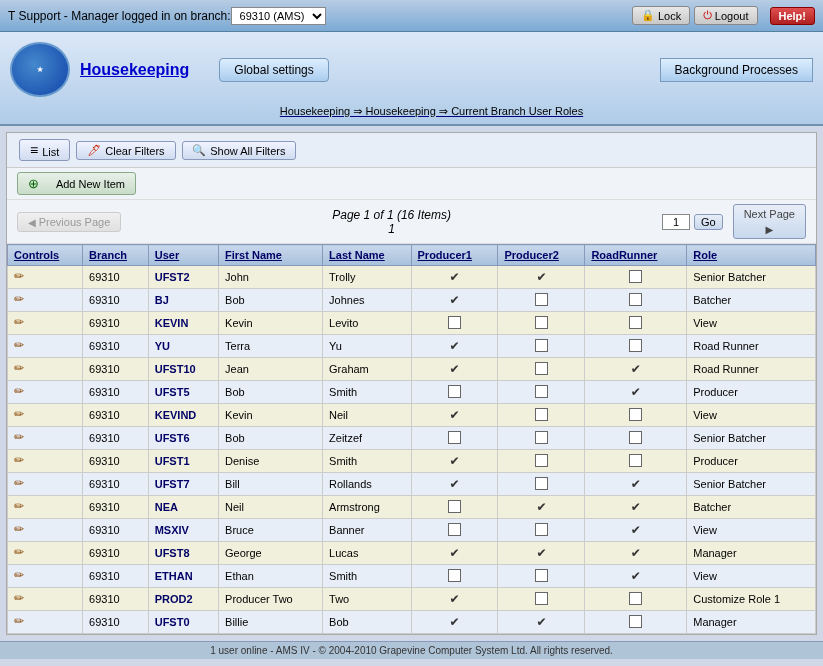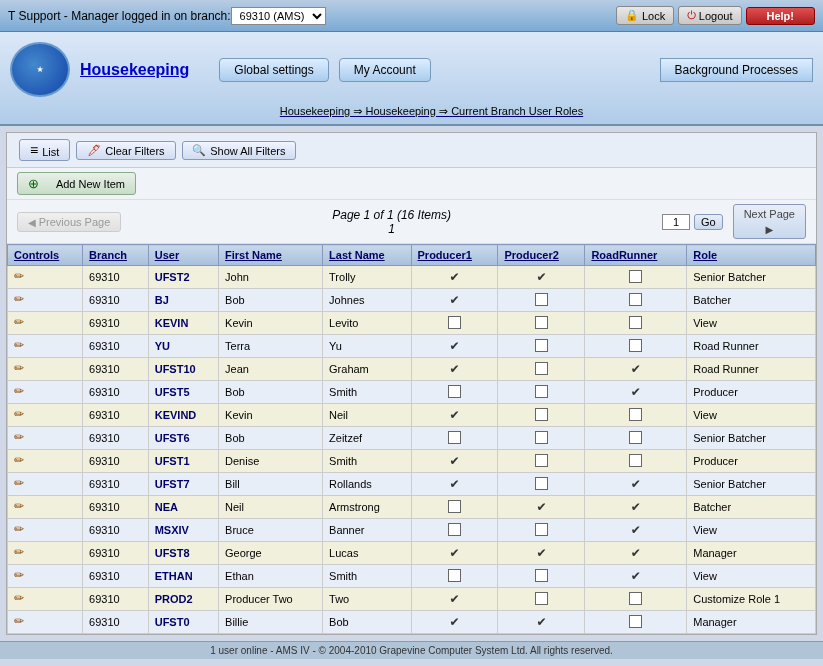--- a/index.html
+++ b/index.html
@@ -5,21 +5,21 @@
     * { box-sizing: border-box; margin: 0; padding: 0; }
     body { font-family: Arial, sans-serif; font-size: 12px; background: #d0d8e8; width: 823px; height: 666px; overflow: hidden; }
 
     
     #topbar { background: linear-gradient(to bottom, #b8cce4, #7baad4); height: 32px; display: flex; align-items: center; padding: 0 8px; border-bottom: 1px solid #5580a0; }
     #branch-select { font-size: 11px; padding: 1px 4px; background: #fff; border: 1px solid #888; }
     #topbar-right { margin-left: auto; display: flex; align-items: center; gap: 4px; }
     .topbar-btn { background: linear-gradient(to bottom, #e8e8e8, #c8c8c8); border: 1px solid #888; border-radius: 3px; padding: 2px 8px; font-size: 11px; cursor: pointer; display: flex; align-items: center; gap: 3px; }
     .lock-icon::before { content: '🔒'; font-size: 11px; }
     .logout-icon::before { content: '⏻'; font-size: 11px; color: #c00; }
-    .help-btn { background: linear-gradient(to bottom, #e05050, #b02020); color: #fff; border-radius: 3px; padding: 2px 20px; font-size: 11px; font-weight: bold; border: 1px solid #800; cursor: pointer; }
+    .help-btn { background: linear-gradient(to bottom, #e05050, #b02020); color: #fff; border-radius: 3px; padding: 2px 8px; font-size: 11px; font-weight: bold; border: 1px solid #800; cursor: pointer; margin-left: 8px; }
 
     
     #header { background: linear-gradient(to bottom, #dce8f8, #b0cce8); border-bottom: 2px solid #7090b0; padding: 6px 0 0 0; }
     #header-nav { display: flex; align-items: center; padding: 4px 10px; }
     #logo { width: 60px; height: 55px; background: radial-gradient(circle at 40% 40%, #4488cc, #1144aa); border-radius: 50%; border: 2px solid #6699cc; display: flex; align-items: center; justify-content: center; margin-right: 10px; flex-shrink: 0; }
     #logo-inner { color: #fff; font-size: 8px; text-align: center; }
     #housekeeping-title { font-size: 16px; font-weight: bold; color: #0000cc; text-decoration: underline; margin-right: 30px; }
     .nav-btn { background: linear-gradient(to bottom, #ddeeff, #aaccee); border: 1px solid #7799bb; border-radius: 4px; padding: 4px 14px; font-size: 12px; cursor: pointer; color: #000; text-decoration: none; }
     #nav-buttons { display: flex; gap: 10px; align-items: center; }
     #bg-processes-btn { background: linear-gradient(to bottom, #ddeeff, #aaccee); border: 1px solid #7799bb; border-radius: 0; padding: 4px 14px; font-size: 12px; cursor: pointer; margin-left: auto; }
@@ -87,21 +87,20 @@
 </div>
 
 <div id="header">
   <div id="header-nav">
     <div id="logo">
       <div id="logo-inner">★</div>
     </div>
     <span id="housekeeping-title">Housekeeping</span>
     <div id="nav-buttons">
       <button class="nav-btn">Global settings</button>
-      <button class="nav-btn">My Account</button>
     </div>
     <button id="bg-processes-btn" class="nav-btn" style="margin-left:auto;">Background Processes</button>
   </div>
   <div id="breadcrumb">
     <span>Housekeeping ⇒ Housekeeping ⇒ Current Branch User Roles</span>
   </div>
 </div>
 
 <div class="content-wrapper">
 

